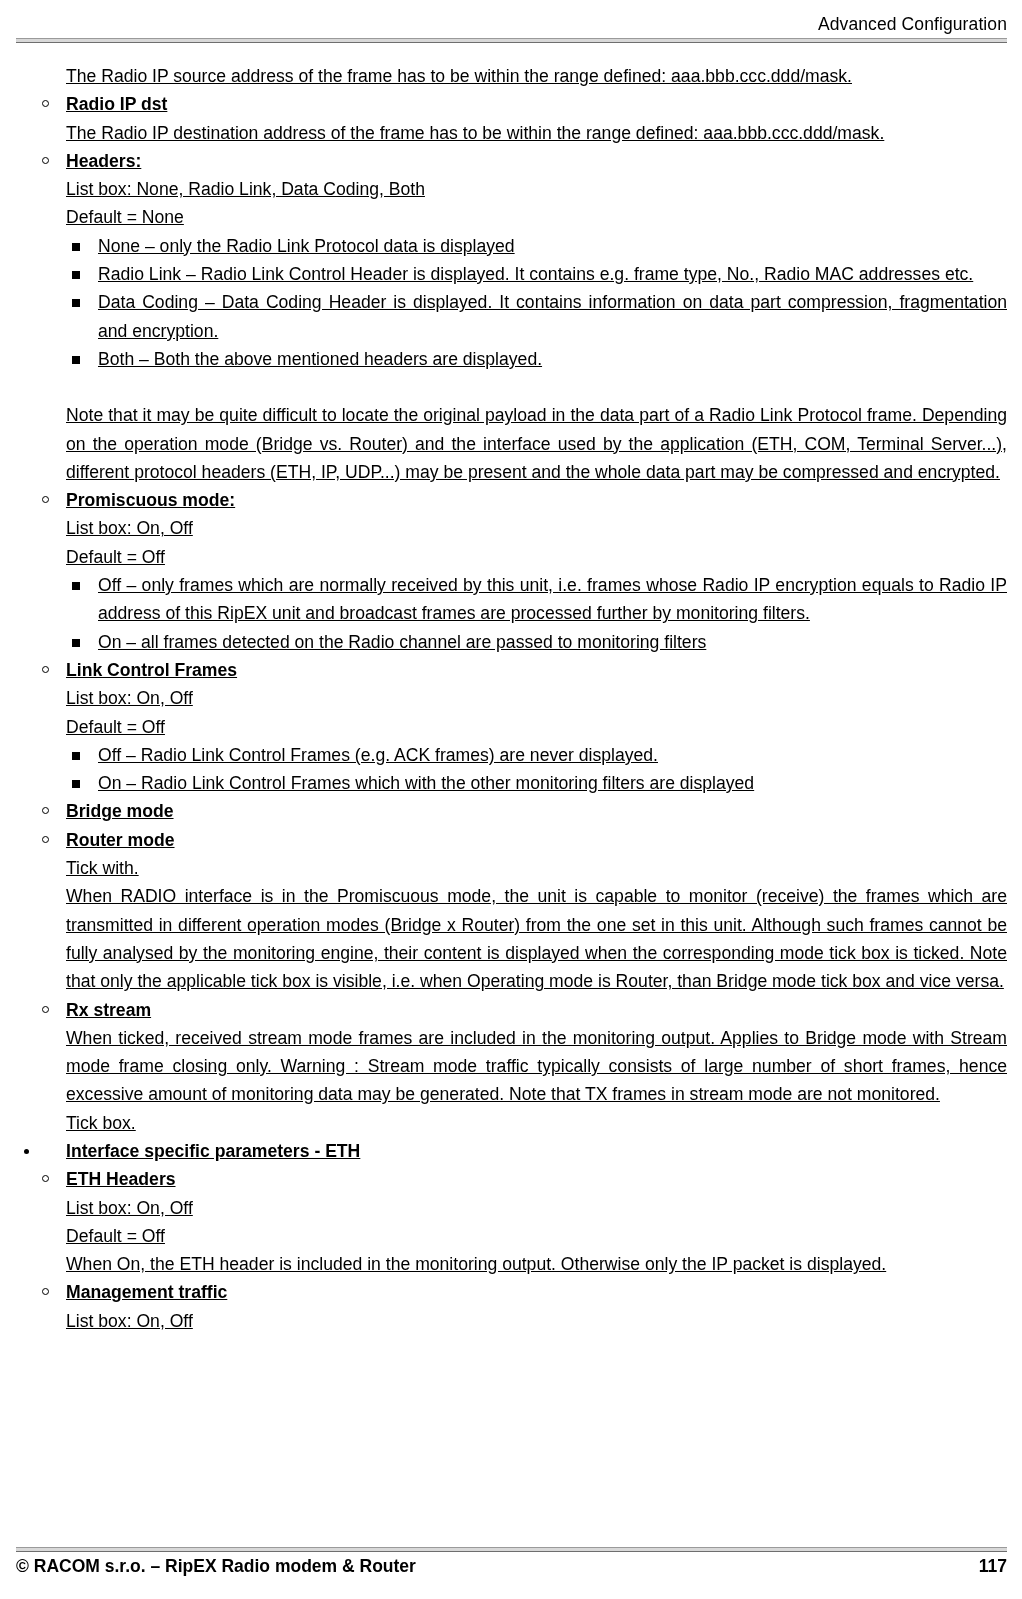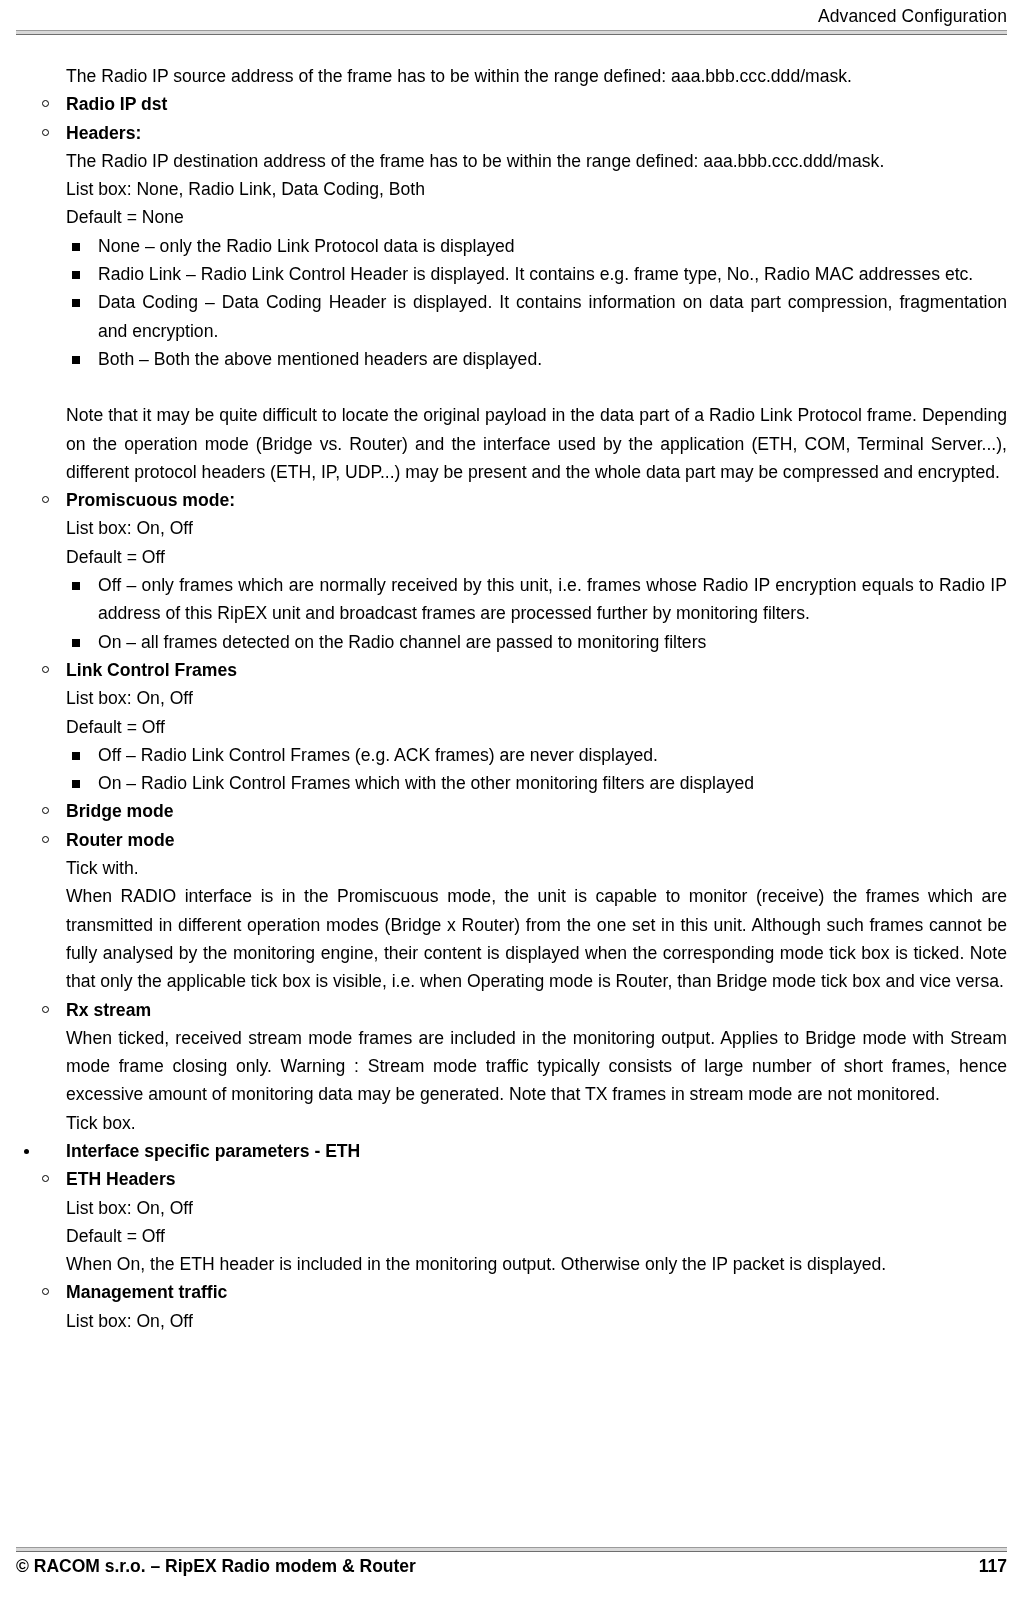--- a/index.html
+++ b/index.html
@@ -19,21 +19,21 @@
   .page {
     position: relative;
     width: 1022px;
     height: 1599px;
     box-sizing: border-box;
   }
 
   
   .page-header {
     position: absolute;
-    top: 4px;
+    top: 12px;
     left: 16px;
     right: 15px;
     height: 30px;
   }
   .page-header-title {
     text-align: right;
     font-size: 17.5px;
     line-height: 22px;
     letter-spacing: 0.1px;
     padding-top: 1px;
@@ -56,20 +56,21 @@
     top: 62px;
     left: 16px;
     width: 991px;
     font-size: 17.6px;
     line-height: 28.3px;
   }
 
   .row {
     position: relative;
     display: block;
+    text-decoration: underline;
   }
 
   
   
   .lvl1 {
     padding-left: 50px;
   }
   
   .lvl2 {
     padding-left: 50px;
@@ -185,26 +186,26 @@
   </div>
 
   <div class="content">
 
     <div class="row lvl2-body justify">The Radio IP source address of the frame has to be within the range defined: aaa.bbb.ccc.ddd/mask.</div>
 
     <div class="row lvl2 nojustify">
       <span class="bullet bullet-circle"></span>
       <b>Radio IP dst</b>
     </div>
+    <div class="row lvl2-body justify">The Radio IP destination address of the frame has to be within the range defined: aaa.bbb.ccc.ddd/mask.</div>
+
     <div class="row lvl2 nojustify">
       <span class="bullet bullet-circle"></span>
       <b>Headers:</b>
     </div>
-
-    <div class="row lvl2-body justify">The Radio IP destination address of the frame has to be within the range defined: aaa.bbb.ccc.ddd/mask.</div>
     <div class="row lvl2-body nojustify">List box: None, Radio Link, Data Coding, Both</div>
     <div class="row lvl2-body nojustify">Default = None</div>
 
     <div class="row lvl3 nojustify">
       <span class="bullet bullet-square"></span>
       <span>None – only the Radio Link Protocol data is displayed</span>
     </div>
     <div class="row lvl3 justify">
       <span class="bullet bullet-square"></span>
       <span>Radio Link – Radio Link Control Header is displayed. It contains e.g. frame type, No., Radio MAC addresses etc.</span>

